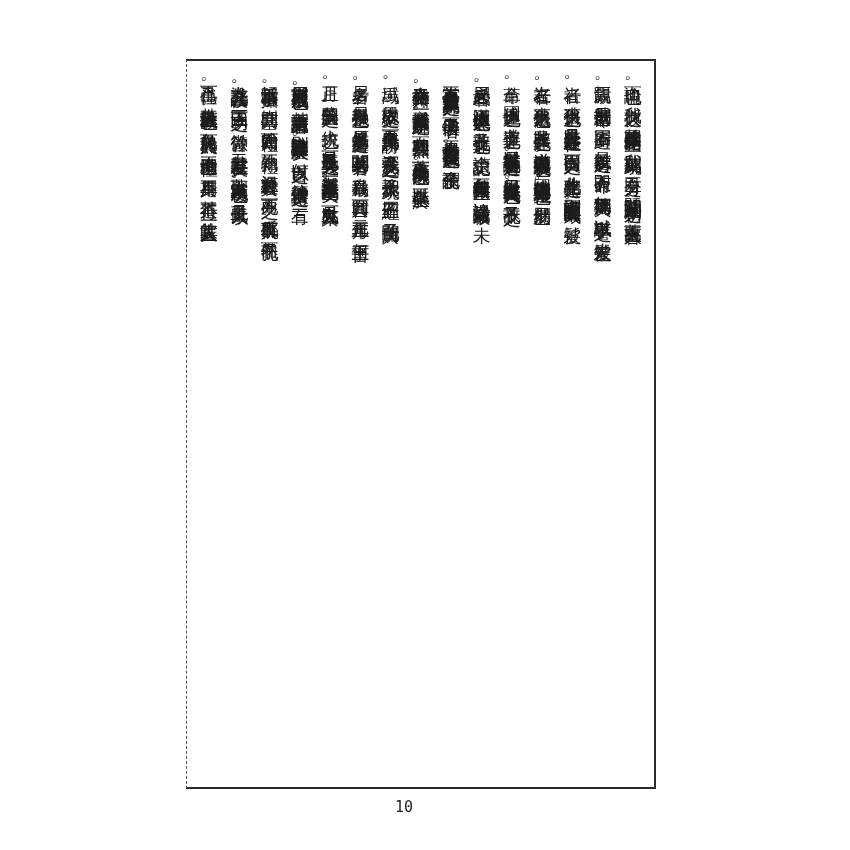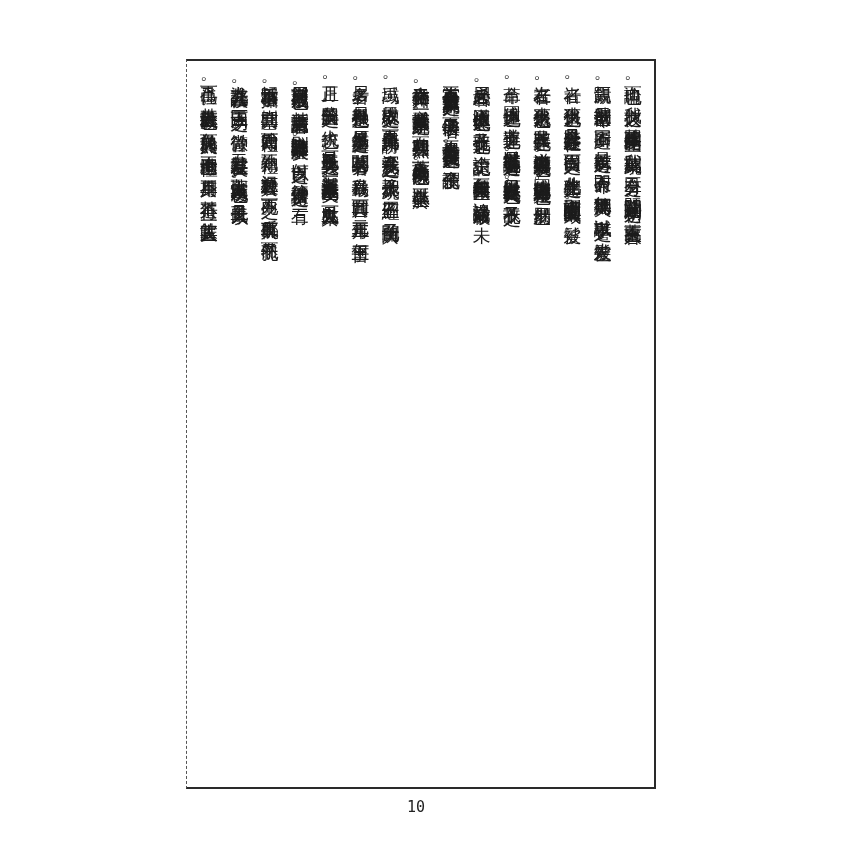--- a/index.html
+++ b/index.html
@@ -23,21 +23,21 @@
     font-size:17.8px;
     line-height:24px;
     letter-spacing:0.75px;
     color:#1c1c1c;
     white-space:nowrap;
     width:24px;
     overflow:hidden;
     height:710px;
   }
   .page-number {
-    position:absolute; left:395px; top:798px; width:30px; text-align:right;
+    position:absolute; left:395px; top:798px; width:30px; text-align:left;
     font-family:"DejaVu Sans Mono","Liberation Mono",monospace; font-size:15px; color:#222;
   }
 </style>
 </head>
 <body>
 
 <div class="frame"></div>
 
 <div class="cols">
   <div class="col">而論也。我之與彼。其建國之体制不相同。我則萬葉一統。君臣之分。既定於開闢草創之初。萬古不容人臣</div>

